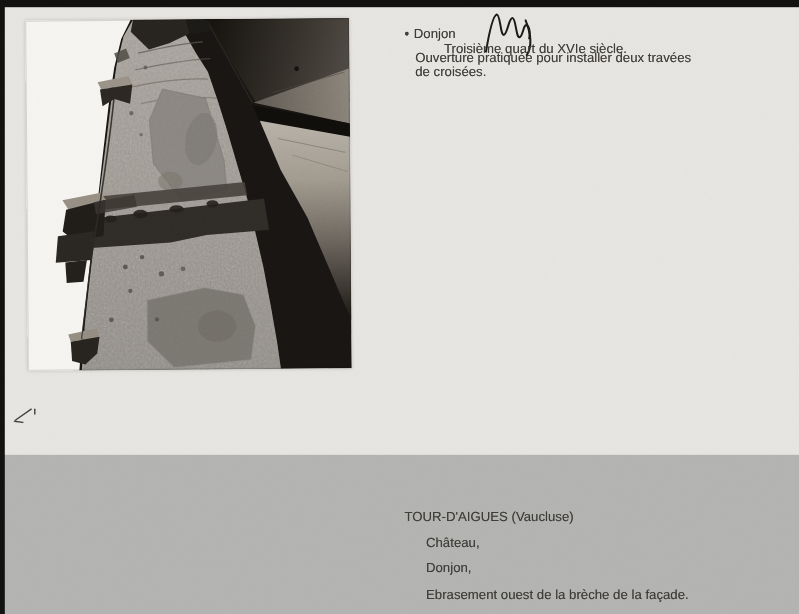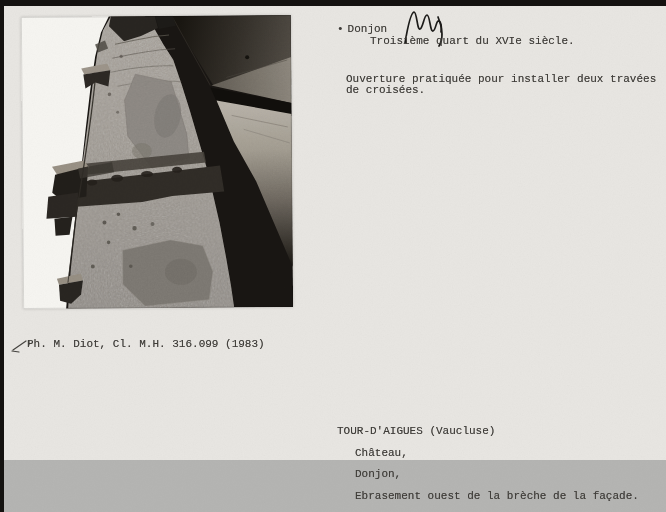--- a/index.html
+++ b/index.html
@@ -3,23 +3,23 @@
 <meta charset="utf-8">
 <style>
   html, body {
     margin: 0; padding: 0;
     width: 666px; height: 512px;
     background: #b5b5b3;
     overflow: hidden;
   }
   #card {
     position: relative;
-    width: 666px; height: 460px;
+    width: 666px; height: 379px;
     background: #e8e6e2;
-    font-family: Liberation Mono, monospace;
+    font-family: Liberation Sans, sans-serif;
   }
   .edge-top {
     position: absolute; left: 0; top: 0;
     width: 666px; height: 6px;
     background: #141210;
   }
   .edge-left {
     position: absolute; left: 0; top: 0;
     width: 4px; height: 512px;
     background: #141210;
@@ -29,21 +29,21 @@
     font-size: 11px;
     line-height: 10.7px;
     color: #3f3d39;
     letter-spacing: 0;
     white-space: pre-line;
     text-shadow: 0 0 0.5px rgba(63,61,57,0.55);
   }
   #donjon-line { left: 337px; top: 13px; }
   #donjon-line .bullet { margin-right: 4px; }
   #period-line { left: 346px; top: 36px; margin-left: 24px; }
-  #note-block  { left: 346px; top: 74px; }
+  #note-block  { left: 346px; top: 44px; }
   #ref-block   { left: 346px; top: 88px; }
   #credit-line { left: 27px;  top: 339px; }
   #footer-location { left: 337px; top: 426px; }
   #footer-details  { left: 355px; top: 437px; }
   #footer-details div { line-height: 10.7px; }
   #photo-frame {
     position: absolute; left: 22px; top: 16px;
     width: 270px; height: 292px;
     transform: rotate(-0.45deg);
     box-shadow: 0 0 3px rgba(0,0,0,0.18);
@@ -187,21 +187,20 @@
   <div class="typed" id="note-block">Ouverture pratiquée pour installer deux travées
 de croisées.</div>
 
   <svg class="hand-mark" id="tick" width="24" height="16" viewBox="0 0 24 16">
     <g fill="none" stroke="#45433f" stroke-width="1.2" stroke-linecap="round">
       <path d="M18,2 L5,11"></path>
       <path d="M4,12 L11,13"></path>
       <path d="M21,2 L21,6"></path>
     </g>
   </svg>
-  <div class="typed" id="credit-line">Ph. M. Diot, Cl. M.H. 316.099 (1983)</div>
 
   <div class="typed" id="footer-details">
     <div>Château,</div>
     <div>Donjon,</div>
     <div>Ebrasement ouest de la brèche de la façade.</div>
   </div>
   <div class="typed" id="footer-location">TOUR-D'AIGUES (Vaucluse)</div>
 
   <svg id="card-grain" width="666" height="512">
     <defs>

